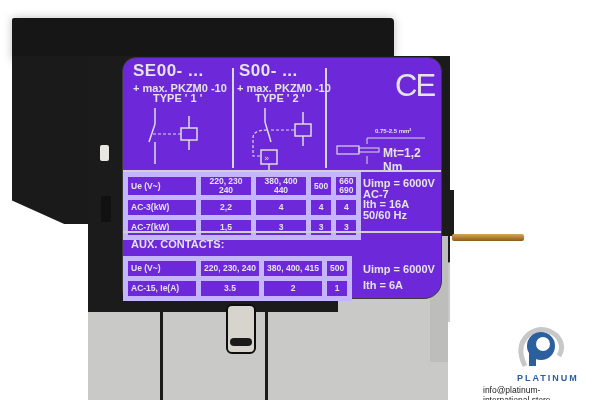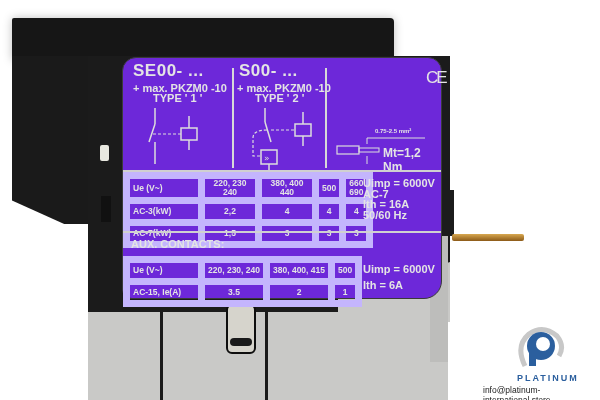--- a/index.html
+++ b/index.html
@@ -21,21 +21,21 @@
   .notch-b{left:101px;top:196px;width:10px;height:26px;background:#111;}
   .latch{left:226px;top:304px;width:26px;height:46px;background:#d6d4cc;border-radius:6px;border:2px solid #0e0e0e;}
   .latch-hole{left:230px;top:338px;width:22px;height:8px;background:#1a1a1a;border-radius:4px;}
   
   .label{left:122px;top:57px;width:318px;height:240px;background:#6d28d9;border:1px solid #3a3a3a;border-radius:14px 14px 18px 10px;color:#e6e6e6;}
   .lbl-txt{color:#e4e4e4;font-weight:bold;}
   .sect-title{font-size:17px;letter-spacing:.5px;}
   .small{font-size:11px;}
   .vline{background:#d8d8d8;width:2px;}
   table.spec{border-collapse:collapse;position:absolute;font-size:8.5px;color:#e4e4e4;font-weight:bold;}
-  table.spec td{border:7px solid #c4b5fd;padding:0 3px;text-align:center;height:15px;line-height:9px;}
+  table.spec td{border:5px solid #c4b5fd;padding:0 3px;text-align:center;height:15px;line-height:9px;}
   table.spec td.lft{text-align:left;}
   .hr{height:1.5px;background:#d0d0d0;}
   .logo-text{font-size:9px;color:#2b5f9e;font-weight:bold;letter-spacing:2px;}
   .email{font-size:8.5px;color:#1a1a1a;}
 </style>
 </head>
 <body>
 
 <div class="abs top-cap"></div>
 <div class="abs left-body"></div>
@@ -79,21 +79,21 @@
     <line x1="30" y1="22" x2="54" y2="22" stroke="#ddd" stroke-width="1.2" stroke-dasharray="3,2"></line>
     <rect x="54" y="16" width="16" height="12" fill="none" stroke="#ddd" stroke-width="1.5"></rect>
     <line x1="62" y1="4" x2="62" y2="16" stroke="#ddd" stroke-width="1.5"></line>
     <line x1="62" y1="28" x2="62" y2="38" stroke="#ddd" stroke-width="1.5"></line>
     <rect x="20" y="42" width="16" height="14" fill="none" stroke="#ddd" stroke-width="1.5"></rect>
     <text x="23" y="53" font-size="9" fill="#ddd" font-family="DejaVu Sans, sans-serif">»</text>
     <line x1="28" y1="56" x2="28" y2="66" stroke="#ddd" stroke-width="1.5"></line>
   </svg>
   <div class="abs vline" style="left:202px;top:10px;height:100px;"></div>
 
-  <div class="abs lbl-txt" style="left:272px;top:10px;font-size:17px;font-weight:normal;letter-spacing:-2px;margin-left:31px;">CE</div>
+  <div class="abs lbl-txt" style="left:272px;top:10px;font-size:31px;font-weight:normal;letter-spacing:-2px;">CE</div>
   <div class="abs lbl-txt" style="left:252px;top:70px;font-size:6px;">0.75-2.5 mm²</div>
   <svg class="abs" style="left:212px;top:74px;" width="100" height="36">
     <line x1="32" y1="6" x2="90" y2="6" stroke="#ddd" stroke-width="1"></line>
     <line x1="32" y1="6" x2="32" y2="12" stroke="#ddd" stroke-width="1"></line>
     <rect x="2" y="14" width="22" height="8" fill="none" stroke="#ddd" stroke-width="1.2"></rect>
     <rect x="24" y="16" width="20" height="4" fill="none" stroke="#ddd" stroke-width="1"></rect>
     <line x1="32" y1="24" x2="32" y2="32" stroke="#ddd" stroke-width="1"></line>
   </svg>
   <div class="abs lbl-txt" style="left:260px;top:88px;font-size:12px;">Mt=1,2 Nm</div>
   <div class="abs vline" style="left:315px;top:8px;height:0px;"></div>

